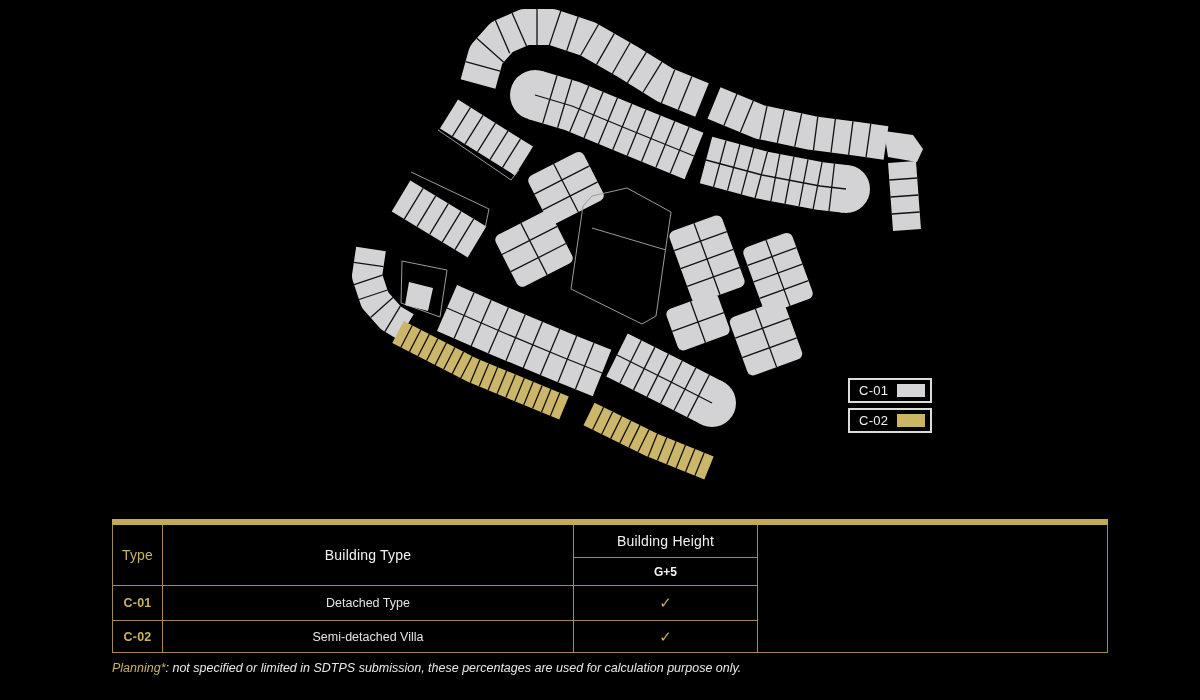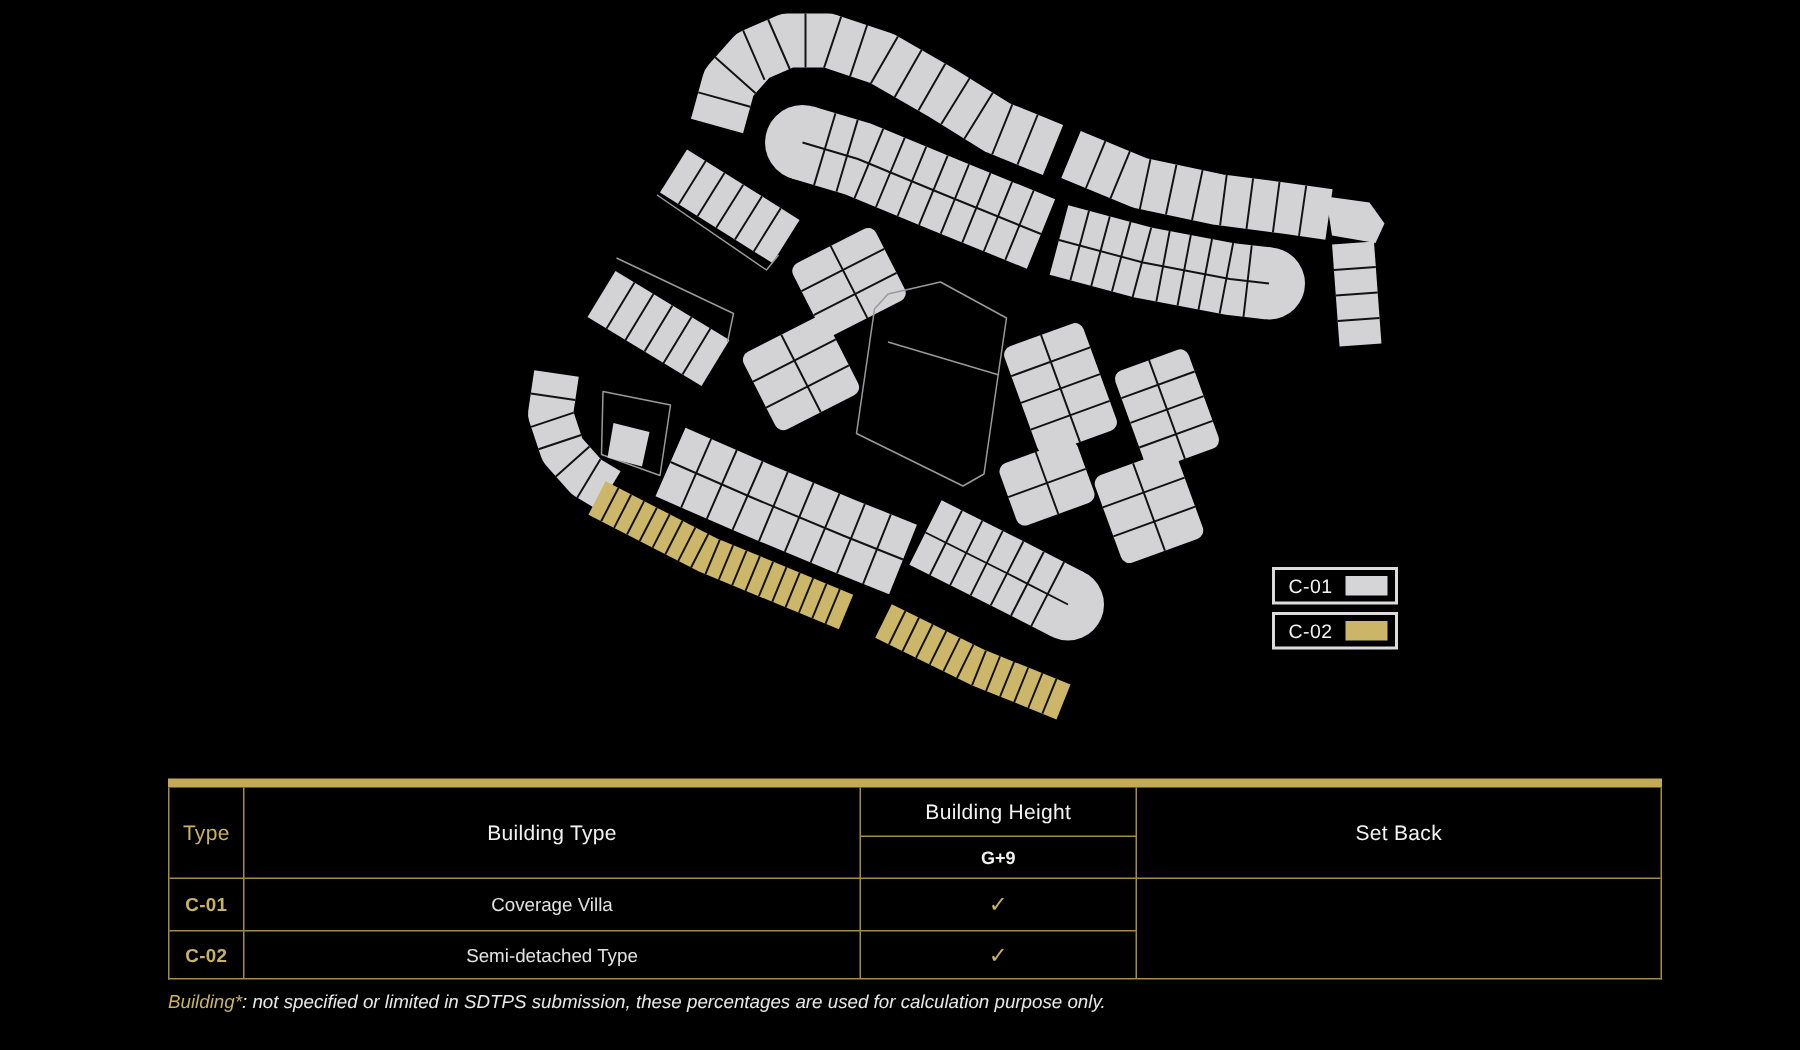--- a/index.html
+++ b/index.html
@@ -159,30 +159,29 @@
     <span class="legend-label">C-02</span>
     <span class="legend-swatch" id="swatch-1" style="background: rgb(203, 181, 102);"></span>
   </div>
 
   <div class="table-wrap">
     <div class="accent-bar"></div>
     <div class="tgrid">
       <div class="cell head type-head rline bline">Type</div>
       <div class="cell head bt-head rline bline">Building Type</div>
       <div class="cell head bh-head rline bline">Building Height</div>
-      <div class="cell g1-cell rline bline">G+9</div>
-      <div class="cell head sb-head bline">Set Back</div>
+      <div class="cell g1-cell rline bline">G+5</div>
 
       <div class="cell gold-cell r1c1 rline bline">C-01</div>
-      <div class="cell white-cell r1c2 rline bline">Coverage Villa</div>
+      <div class="cell white-cell r1c2 rline bline">Detached Type</div>
       <div class="cell check-cell r1c3 rline bline">✓</div>
 
       <div class="cell gold-cell r2c1 rline">C-02</div>
-      <div class="cell white-cell r2c2 rline">Semi-detached Type</div>
+      <div class="cell white-cell r2c2 rline">Semi-detached Villa</div>
       <div class="cell check-cell r2c3 rline">✓</div>
     </div>
   </div>
 
   <div class="footnote">
-    <span class="fn-gold">Building*</span><span>: not specified or limited in SDTPS submission, these percentages are used for calculation purpose only.</span>
+    <span class="fn-gold">Planning*</span><span>: not specified or limited in SDTPS submission, these percentages are used for calculation purpose only.</span>
   </div>
 
 </div>
 
 </body></html>

